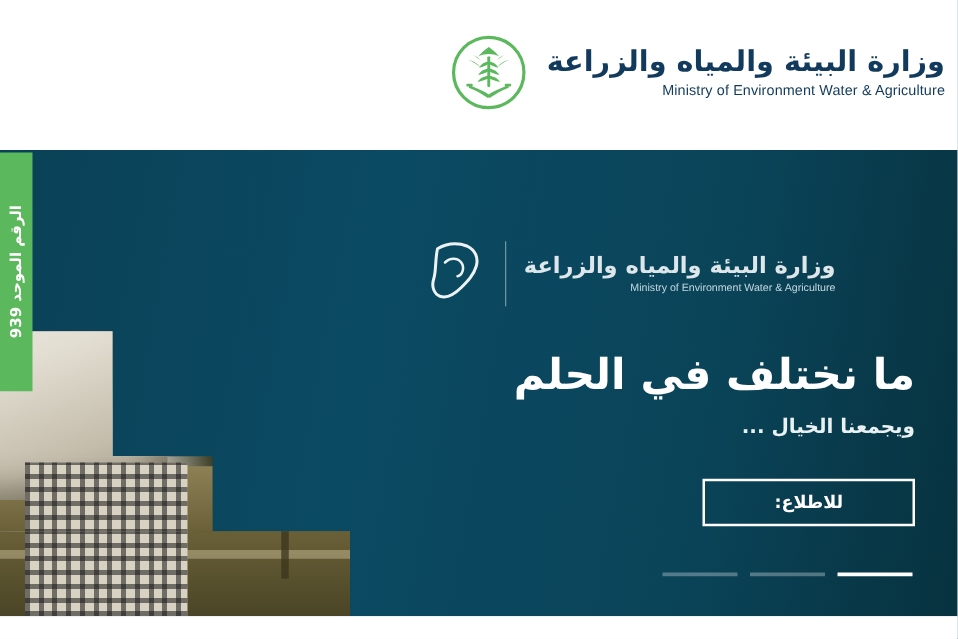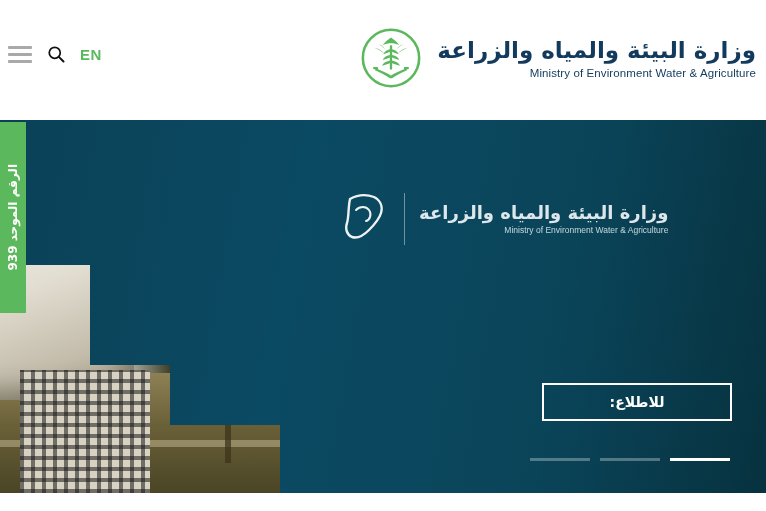--- a/index.html
+++ b/index.html
@@ -124,21 +124,21 @@
   }
   .hero-title{
     color:#ffffff; font-size:34px; font-weight:bold; line-height:1.2;
     white-space:nowrap;
   }
   .hero-sub{
     color:#e9f1f3; font-size:16px; font-weight:bold; margin-top:10px;
     white-space:nowrap;
   }
   .hero-cta{
-    position:absolute; right:34px; top:263px; width:190px; height:38px;
+    position:absolute; right:34px; top:263px; width:170px; height:38px;
     border:2px solid #ffffff; background:transparent; color:#ffffff;
     font-size:14px; font-weight:bold; cursor:pointer; direction:rtl;
     display:flex; align-items:center; justify-content:center;
     font-family:"DejaVu Sans","Liberation Sans",sans-serif; z-index:10;
   }
 
   
   .dots{
     position:absolute; right:36px; bottom:32px; display:flex; gap:10px;
     flex-direction:row-reverse; z-index:10;
@@ -150,34 +150,20 @@
     position:absolute; left:0; top:493px; width:766px; height:18px; background:#ffffff;
   }
 </style>
 </head>
 <body>
 
 <div id="page">
 
   <div class="header">
 
-    <div class="hdr-left">
-      <div class="hamburger">
-        <span></span>
-        <span></span>
-        <span></span>
-      </div>
-
-      <svg class="search-icon" viewBox="0 0 24 24">
-        <circle cx="10.5" cy="10.5" r="6.6" fill="none" stroke="#111" stroke-width="2.1"></circle>
-        <line x1="15.4" y1="15.4" x2="21" y2="21" stroke="#111" stroke-width="2.4" stroke-linecap="round"></line>
-      </svg>
-
-      <div class="lang-btn">EN</div>
-    </div>
 
     <div class="hdr-right">
       <div class="brand-text">
         <div class="brand-ar">وزارة البيئة والمياه والزراعة</div>
         <div class="brand-en">Ministry of Environment Water &amp; Agriculture</div>
       </div>
       <svg class="logo-emblem" viewBox="0 0 100 100">
         <circle cx="50" cy="50" r="44" fill="none" stroke="#5cb85c" stroke-width="4"></circle>
         <g fill="#5cb85c">
           <path d="M50 18 C44 22 40 26 37 30 C41 28 46 27 50 27 C54 27 59 28 63 30 C60 26 56 22 50 18 Z"></path>
@@ -258,20 +244,24 @@
       </div>
       <div class="wm-divider"></div>
       <div class="wm-nd">
         <svg width="54" height="58" viewBox="0 0 54 58">
           <path d="M14 9 C21 5 30 4 38 7 C44 10 47 16 45 23 C43 30 38 35 33 40 C28 45 22 49 16 47 C11 45 9 39 11 33 C13 27 12 18 14 9 Z" fill="none" stroke="#ffffff" stroke-width="2.4" stroke-linejoin="round"></path>
           <path d="M20 20 C24 16 30 16 33 20 C36 24 34 30 30 31" fill="none" stroke="#ffffff" stroke-width="2" stroke-linecap="round"></path>
         </svg>
       </div>
     </div>
 
+    <div class="hero-copy">
+      <div class="hero-title">ما نختلف في الحلم</div>
+      <div class="hero-sub">ويجمعنا الخيال ...</div>
+    </div>
 
     <div class="hero-cta">للاطلاع:</div>
 
     <div class="dots">
       <div class="dot active"></div>
       <div class="dot"></div>
       <div class="dot"></div>
     </div>
   </div>
 

